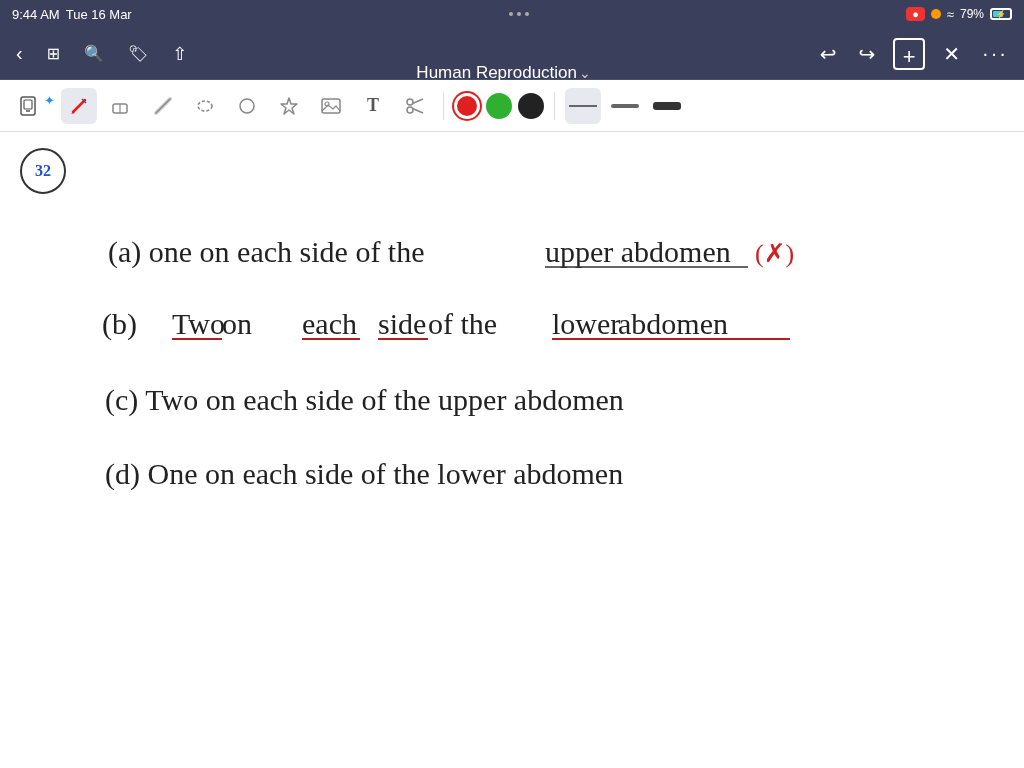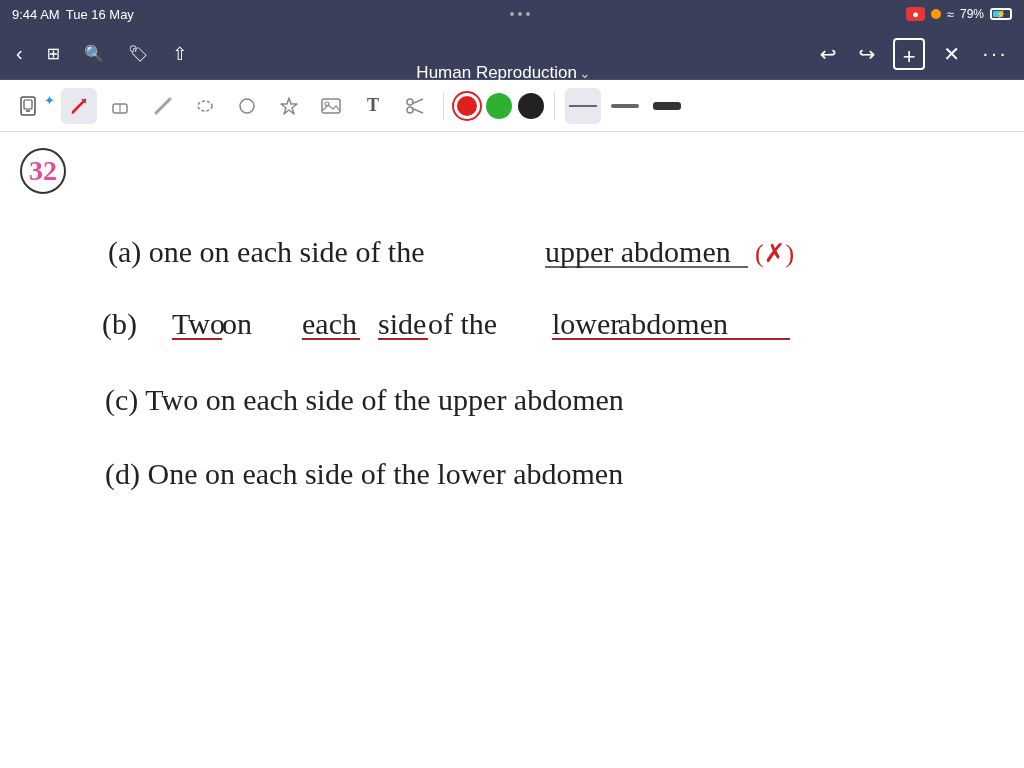--- a/index.html
+++ b/index.html
@@ -80,36 +80,36 @@
       height: calc(768px - 28px - 52px - 52px);
       overflow: hidden;
     }
 
     
     .page-number {
       position: absolute; top: 16px; left: 20px;
       width: 46px; height: 46px; border-radius: 50%;
       border: 2px solid #333;
       display: flex; align-items: center; justify-content: center;
-      font-size: 28px; font-weight: bold; color: #ec4899;
+      font-size: 16px; font-weight: bold; color: #1d4ed8;
       font-family: 'Georgia', serif;
     }
 
     
     .content-svg {
       position: absolute; top: 0; left: 0; width: 100%; height: 100%;
     }
   </style>
 </head>
 <body>
 
 <div class="status-bar">
   <div class="status-left">
     <span>9:44 AM</span>
-    <span>Tue 16 May</span>
+    <span>Tue 16 Mar</span>
   </div>
   <div class="status-center">
     <span></span>
     <span></span>
     <span></span>
   </div>
   <div class="status-right">
     <span class="rec-indicator">●</span>
     <span style="width:10px;height:10px;background:#f90;border-radius:50%;display:inline-block;"></span>
     <span class="wifi-icon">≈</span>

